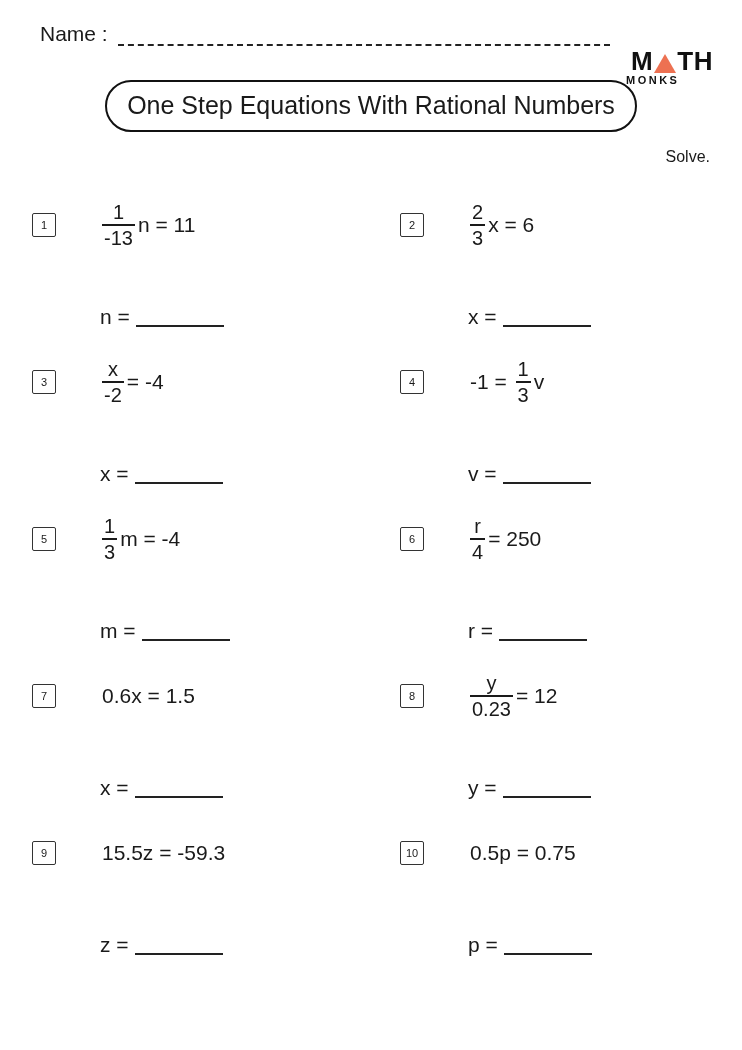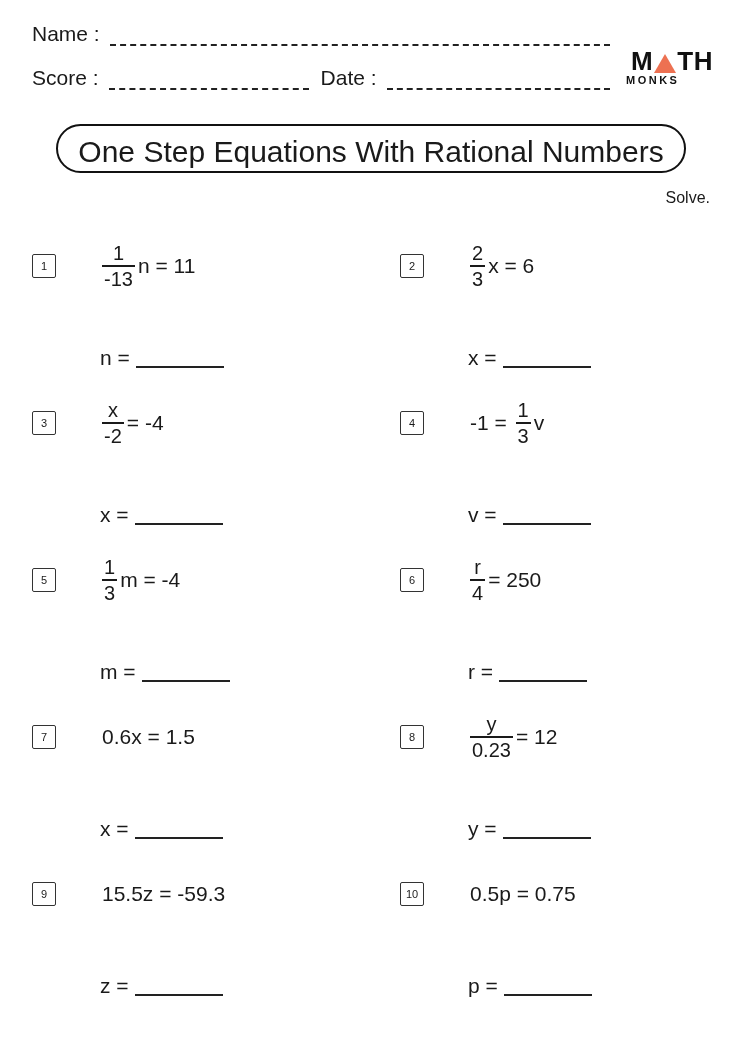--- a/index.html
+++ b/index.html
@@ -12,21 +12,21 @@
     font-family:"Liberation Sans", sans-serif;
     box-sizing:border-box;
     padding:20px 32px 0 32px;
     overflow:hidden;
   }
 
   
   .hdr-row { display:flex; align-items:flex-end; font-size:21px; }
   .hdr-row.name-row { margin-top:2px; }
   .hdr-row.score-row { margin-top:20px; }
-  .hdr-label { white-space:nowrap; }
+  .hdr-label { white-space:nowrap;margin-left:8px; }
   .fill-line {
     border-bottom:2px dashed #222;
     height:1em;
     margin-left:10px;
   }
   .name-line { flex:1; margin-right:100px; }
   .score-line { width:200px; margin-right:10px; }
   .date-line { flex:1; margin-right:100px; }
   .date-label { margin-left:2px; }
 
@@ -51,22 +51,22 @@
     font-size:11px; font-weight:bold; letter-spacing:2.5px;
     color:#111; text-align:left; padding-right:1px; margin-top:0px;
   }
 
   
   .title-pill {
     width:fit-content;
     margin:34px auto 9px auto;
     border:2.5px solid #111;
     border-radius:40px;
-    padding:9px 20px 2px 20px;
-    font-size:30px;
+    padding:9px 20px 10px 20px;
+    font-size:25px;
     white-space:nowrap;
   }
   .instruction {
     text-align:right;
     font-size:16px;
     margin-top:16px;
   }
 
   
   .problems {
@@ -110,26 +110,20 @@
 </style>
 </head>
 <body>
 
 <div class="page">
 
   <div class="hdr-row name-row">
     <span class="hdr-label">Name :</span>
     <span class="fill-line name-line"></span>
   </div>
-  <div class="hdr-row score-row">
-    <span class="hdr-label">Score :</span>
-    <span class="fill-line score-line"></span>
-    <span class="hdr-label date-label">Date :</span>
-    <span class="fill-line date-line"></span>
-  </div>
 
   <div class="logo">
     <div class="logo-top">
       <span>M</span>
       <span class="logo-triangle" style="border-bottom-color: rgb(237, 113, 82);"></span>
       <span>TH</span>
     </div>
     <div class="logo-bottom">MONKS</div>
   </div>
 

